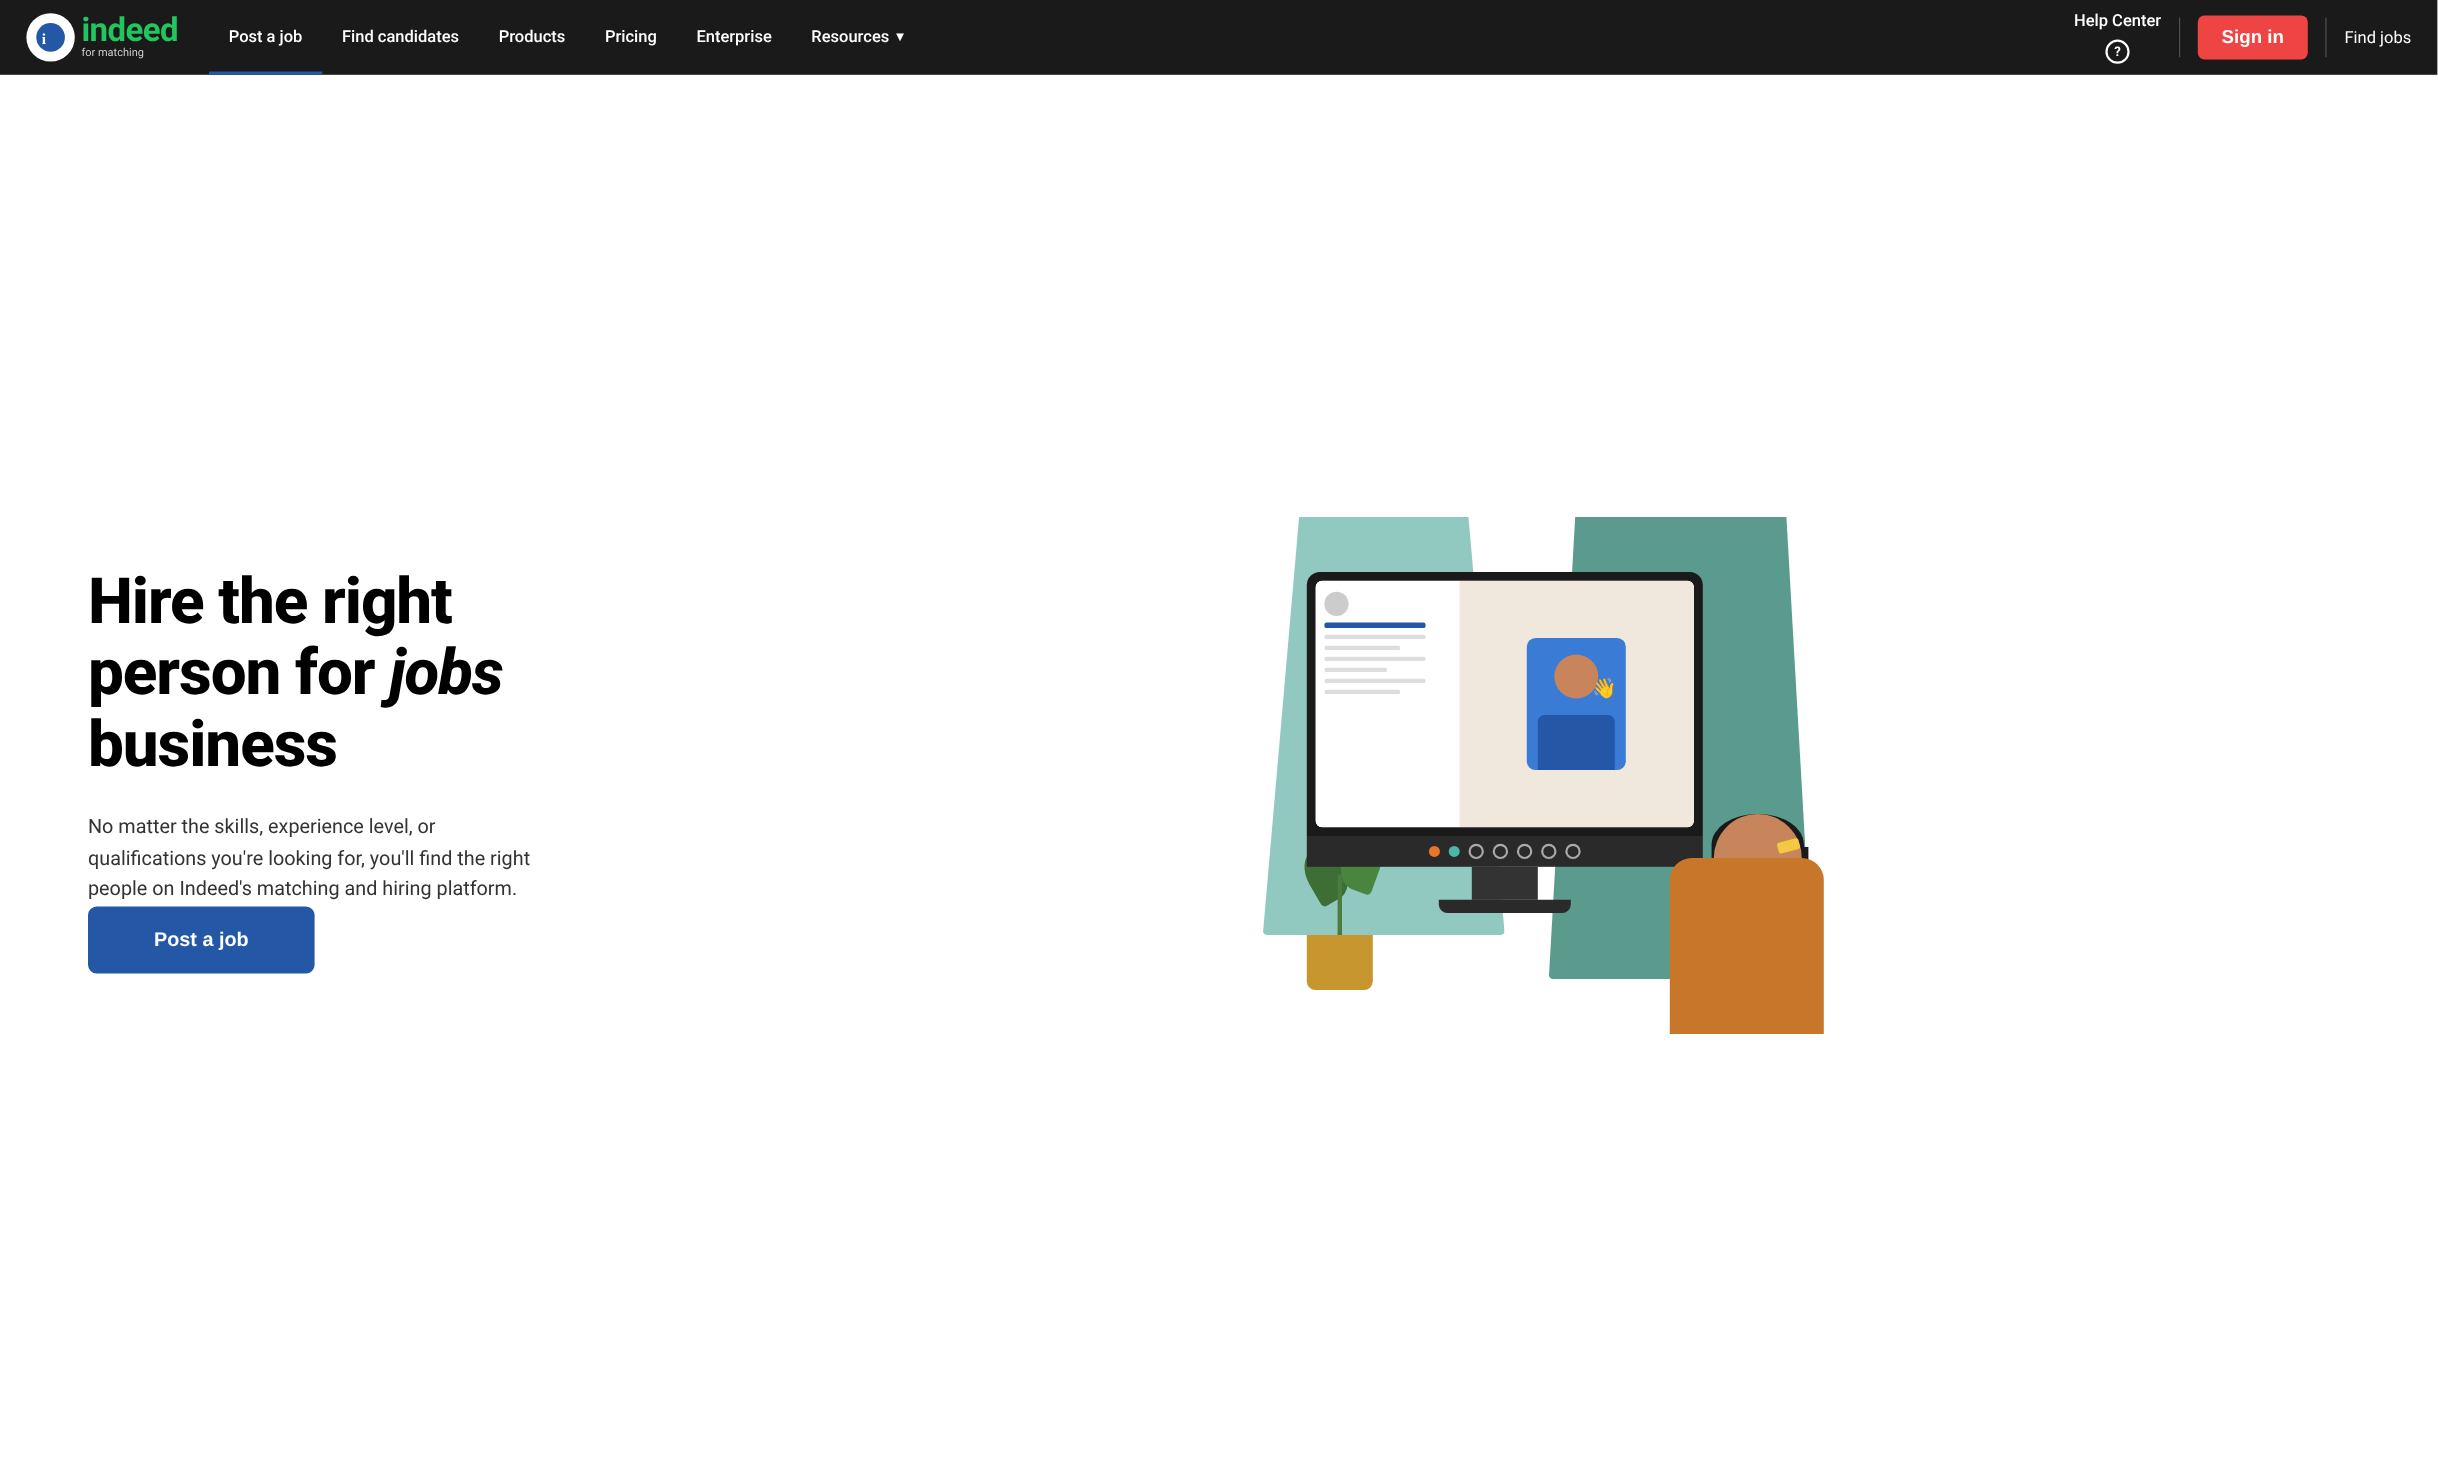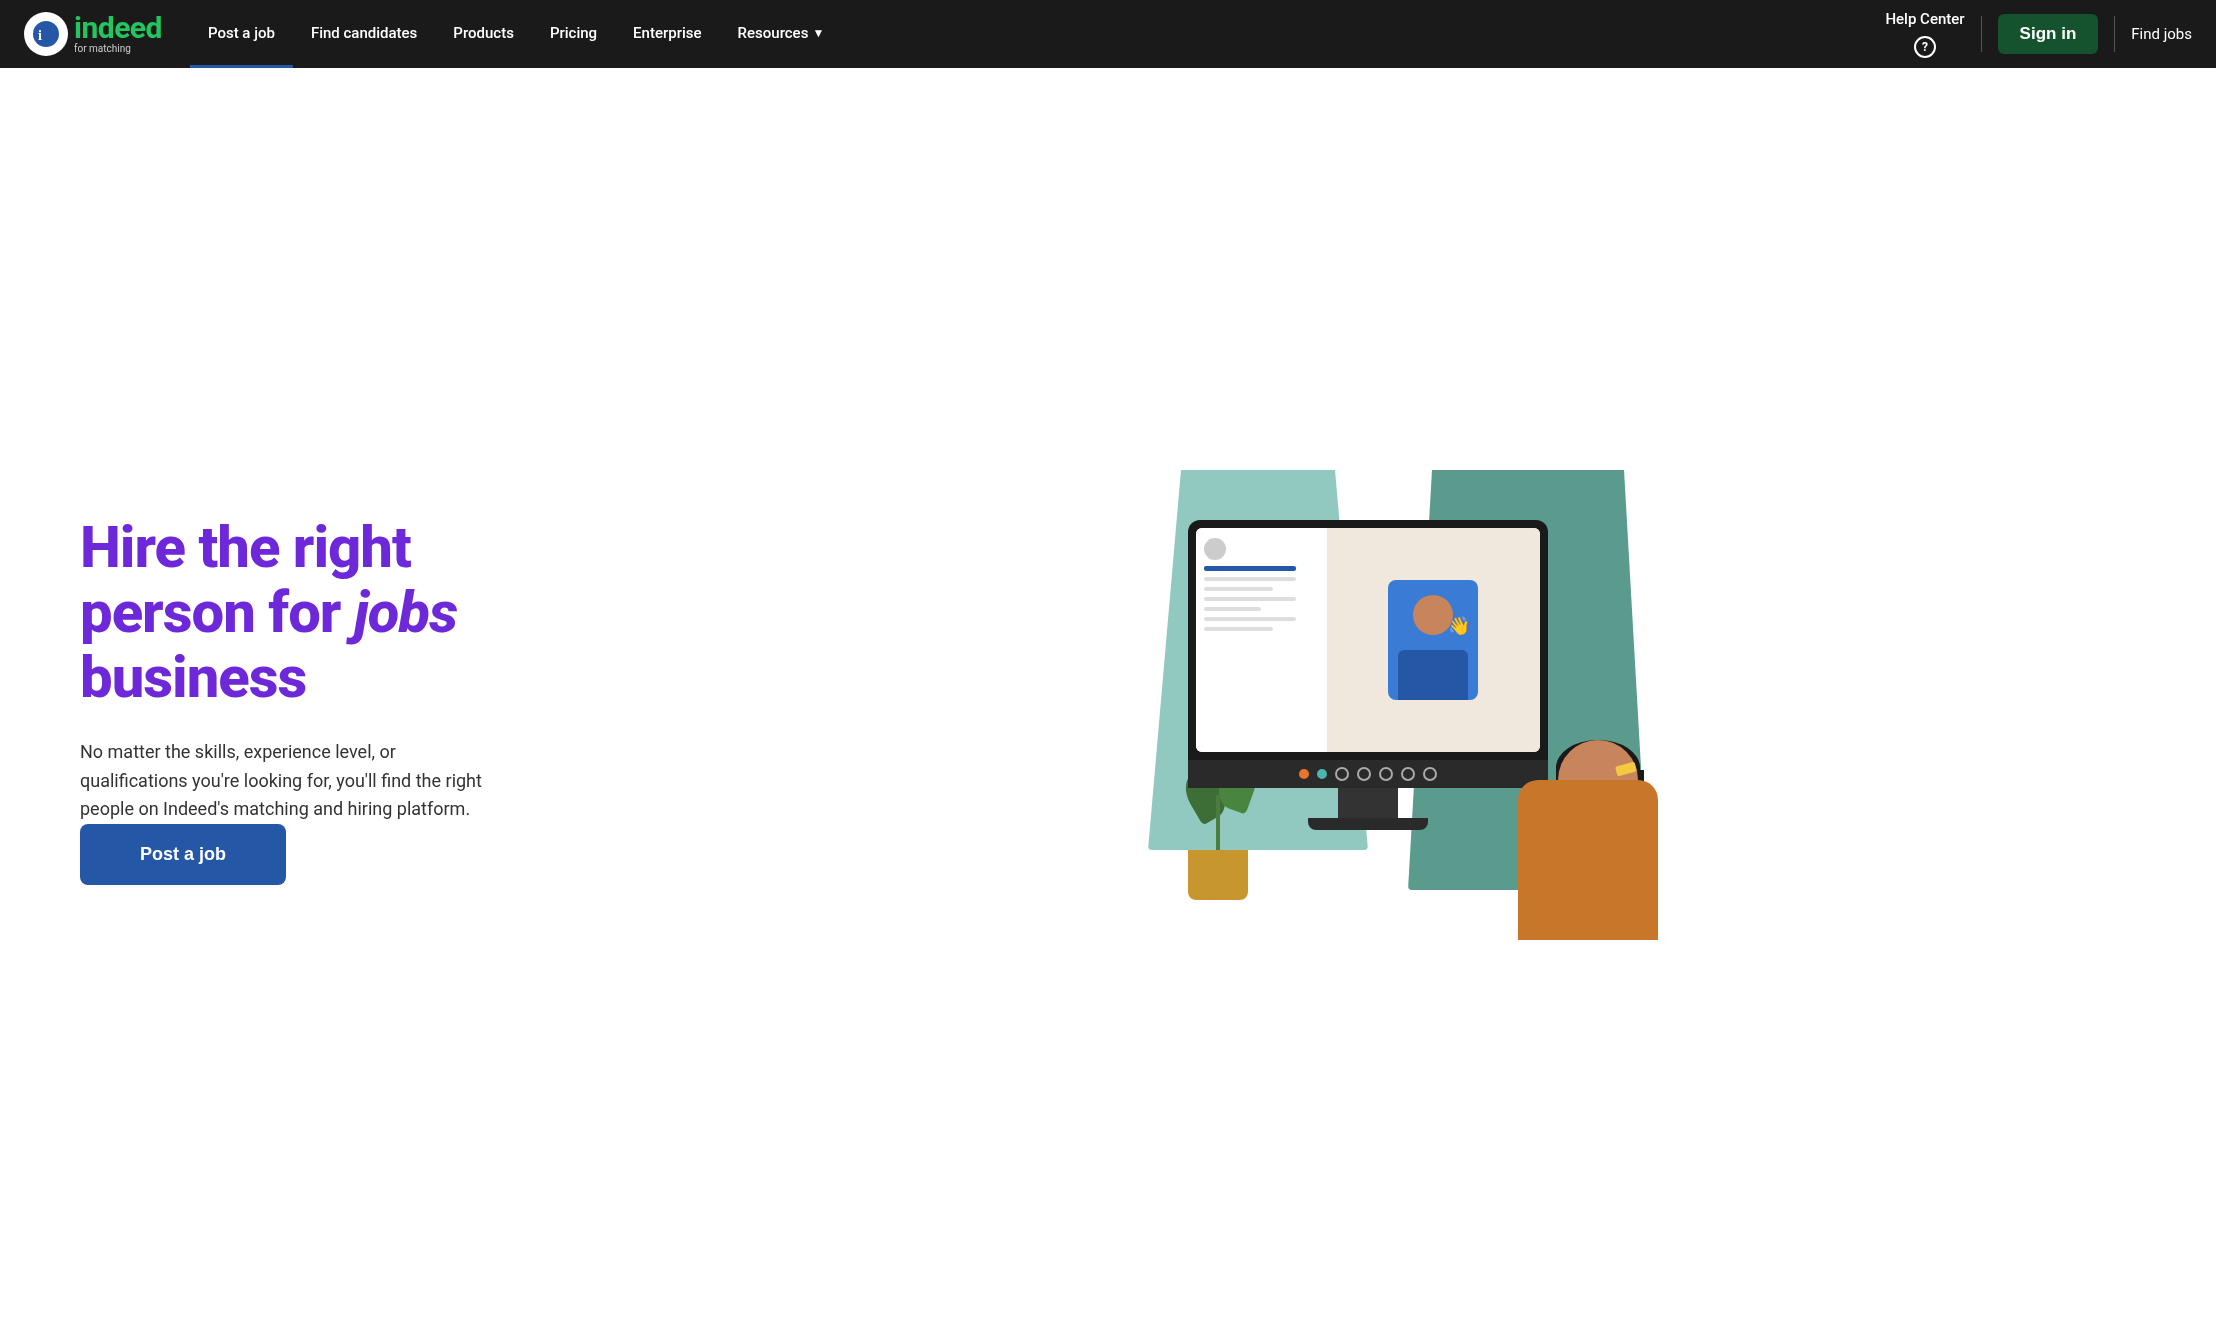--- a/index.html
+++ b/index.html
@@ -83,21 +83,21 @@
       border-radius: 50%;
       border: 2px solid #fff;
       display: flex; align-items: center; justify-content: center;
       font-size: 12px; font-weight: 700;
       color: #fff;
     }
     .nav-divider {
       width: 1px; height: 36px; background: #555;
     }
     .sign-in-btn {
-      background: #14532d;
+      background: #ef4444;
       color: #fff;
       border: none;
       border-radius: 6px;
       padding: 10px 22px;
       font-size: 17px;
       font-weight: 700;
       cursor: pointer;
     }
     .find-jobs-link {
       color: #fff;
@@ -116,21 +116,21 @@
       gap: 60px;
       overflow: hidden;
     }
     .hero-left {
       flex: 0 0 480px;
       max-width: 480px;
     }
     .hero-title {
       font-size: 58px;
       font-weight: 800;
-      color: #6d28d9;
+      color: #000000;
       line-height: 1.12;
       margin-bottom: 28px;
       letter-spacing: -1px;
     }
     .hero-title em {
       font-style: italic;
       font-weight: 800;
     }
     .hero-subtitle {
       font-size: 18px;

